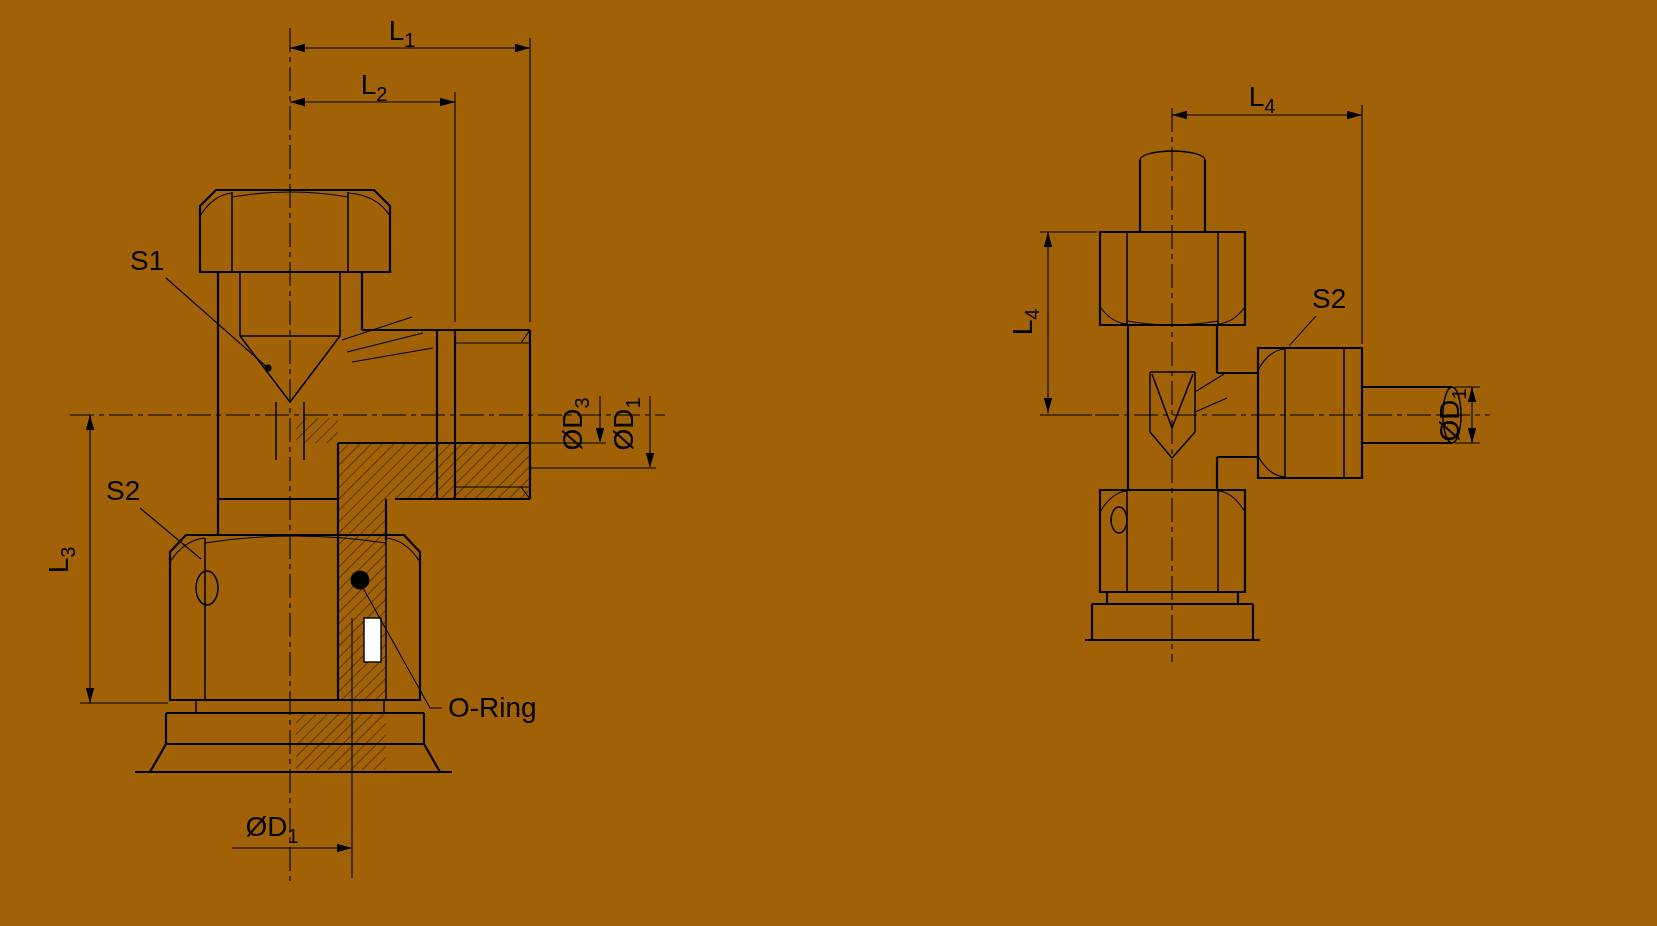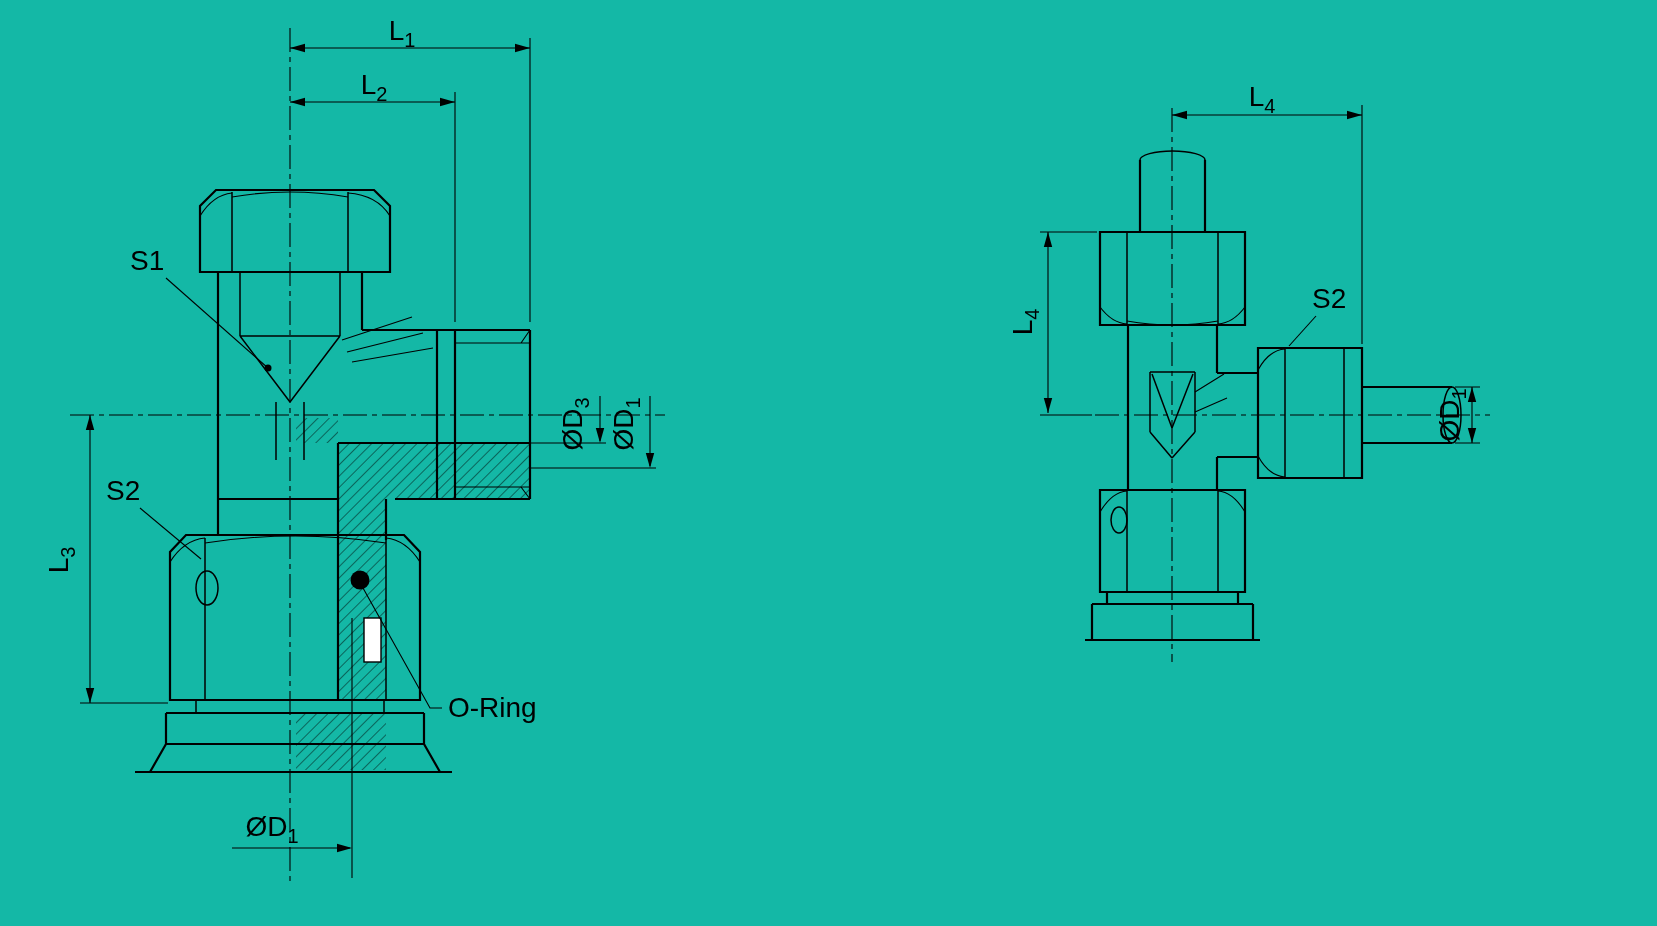--- a/index.html
+++ b/index.html
@@ -4,21 +4,21 @@
 <style>
   html, body {
     margin: 0;
     padding: 0;
     background: #ffffff;
     width: 1657px;
     height: 926px;
     overflow: hidden;
     font-family: "Liberation Sans", sans-serif;
   }
-  #drawing-page { position: relative; width: 1657px; height: 926px; background: #14b8a6; }
+  #drawing-page { position: relative; width: 1657px; height: 926px; background: #a16207; }
   svg { display: block; }
   .outline   { fill: none; stroke: #000; stroke-width: 2.2; stroke-linejoin: miter; stroke-linecap: butt; }
   .medium    { fill: none; stroke: #000; stroke-width: 1.5; }
   .thin      { fill: none; stroke: #000; stroke-width: 1.1; }
   .centerline{ fill: none; stroke: #000; stroke-width: 1.1; stroke-dasharray: 24 5 5 5; }
   .arrowhead { fill: #000; stroke: none; }
   .lbl       { font-family: "Liberation Sans", sans-serif; font-size: 28px; fill: #000; }
   .lbl .sub  { font-size: 20px; }
   .dot       { fill: #000; stroke: none; }
   .whitebox  { fill: #fff; stroke: #000; stroke-width: 1.4; }

